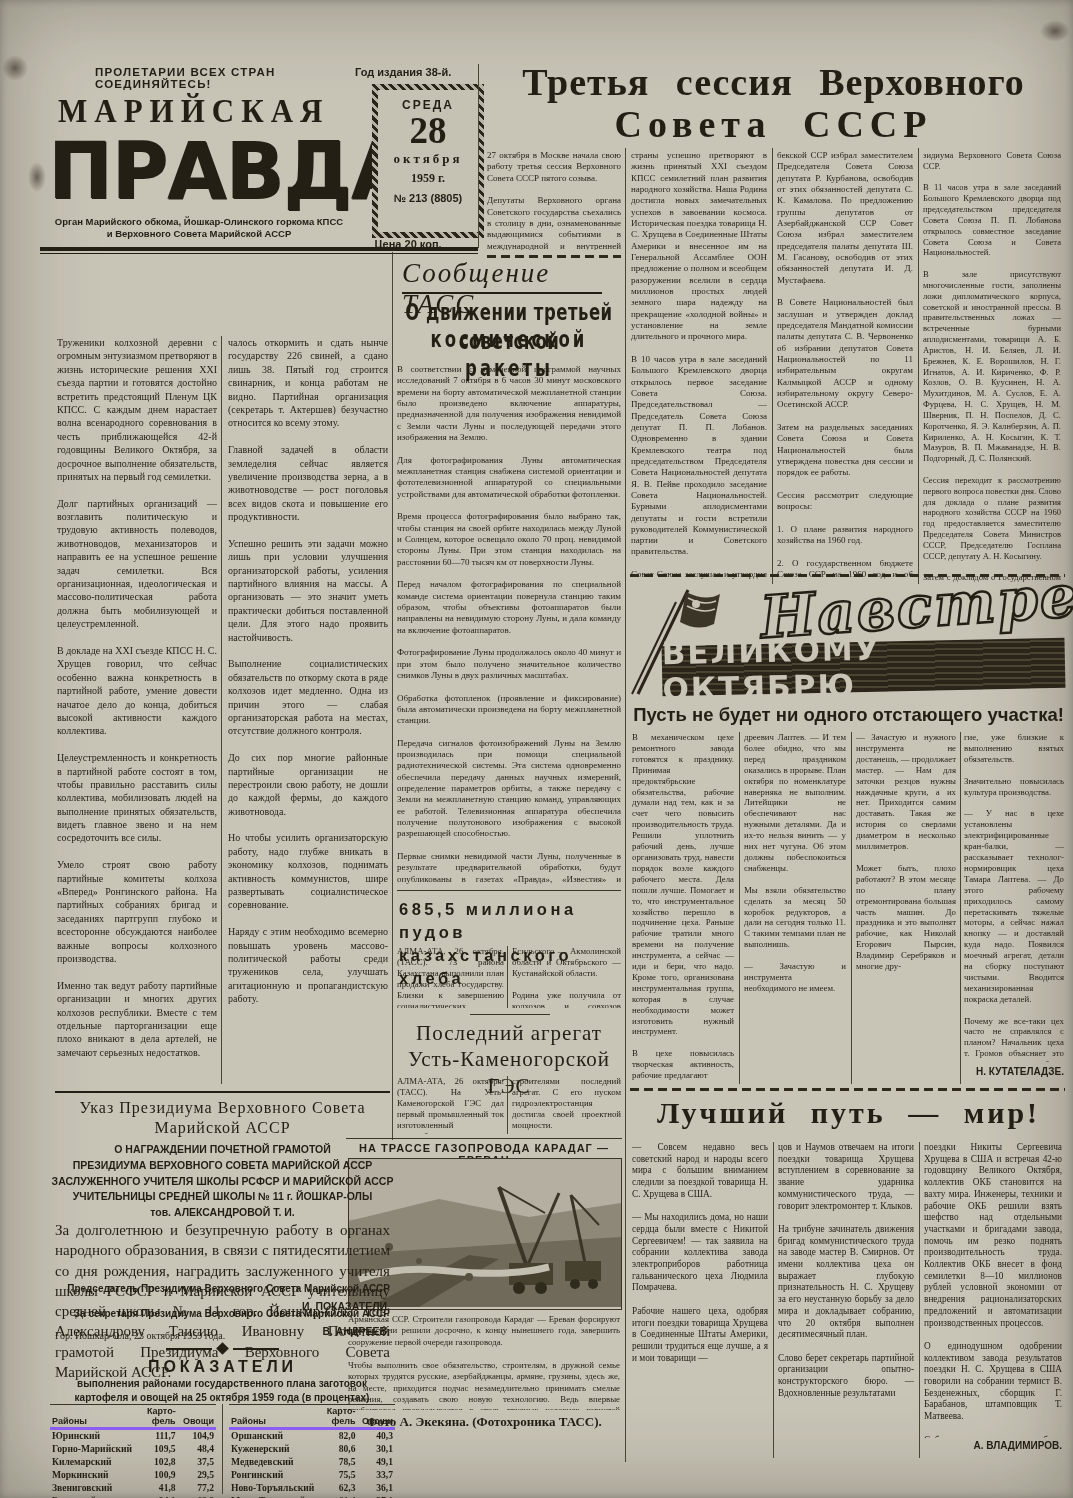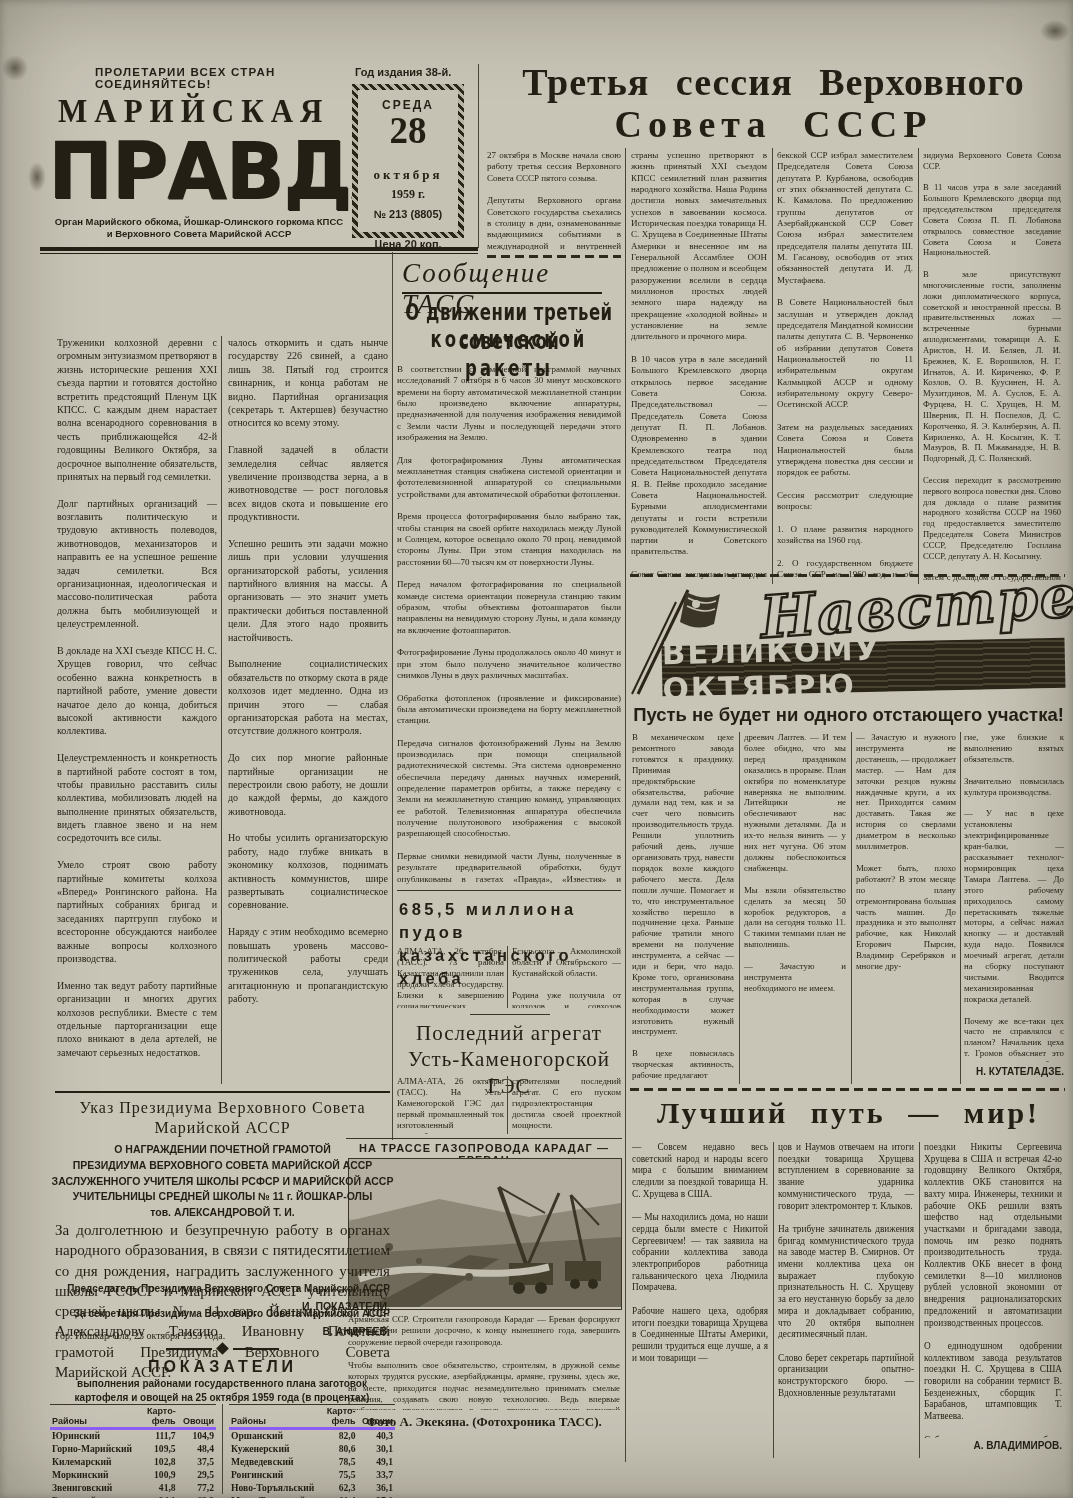--- a/index.html
+++ b/index.html
@@ -15,21 +15,21 @@
   .prewrap{white-space:pre-line;}
   .body-text{white-space:pre-line;text-align:justify;overflow:hidden;line-height:1.26;}
   .slogan{font-weight:bold;font-size:11.5px;letter-spacing:1.2px;font-family:"Liberation Sans",sans-serif;}
   .edition{font-weight:bold;font-size:11px;font-family:"Liberation Sans",sans-serif;}
   .mast1{font-weight:900;font-size:31px;letter-spacing:7px;transform:scaleY(1.08);transform-origin:left top;}
   .mast2{font-family:"DejaVu Sans",sans-serif;font-weight:900;font-size:77px;letter-spacing:-1px;transform:scaleY(1.02);transform-origin:left top;text-shadow:1px 1px 0 #241f14;}
   .organ{font-size:9.5px;font-weight:bold;line-height:1.3;font-family:"Liberation Sans",sans-serif;}
   .datebox{border:6px solid;border-image:repeating-linear-gradient(45deg,#2a2518 0 3px,#b6b2a4 3px 6px) 6;background:#c5c1b3;text-align:center;padding-top:8px;}
   .db-weekday{font-weight:bold;font-size:12px;letter-spacing:2px;font-family:"Liberation Sans",sans-serif;}
   .db-day{font-weight:bold;font-size:37px;line-height:1.05;}
-  .db-month{font-weight:bold;font-size:13px;letter-spacing:3px;margin-top:16px;}
+  .db-month{font-weight:bold;font-size:13px;letter-spacing:3px;}
   .db-year{font-weight:bold;font-size:12px;margin-top:4px;}
   .db-issue{font-weight:bold;font-size:11px;margin-top:6px;font-family:"Liberation Sans",sans-serif;}
   .price{font-weight:bold;font-size:11px;font-family:"Liberation Sans",sans-serif;}
   .rule-heavy{border-top:4px solid #241f14;border-bottom:1px solid #241f14;height:2px;}
   .rule-thin{border-top:1px solid #3a3527;}
   .rule-dash{background:repeating-linear-gradient(90deg,#2f2a1c 0 9px,transparent 9px 14px);height:3px;}
   .vrule{width:1px;background:#4a4433;}
   .headline-serif{font-weight:900;line-height:1.08;}
   .session-head{font-size:38px;word-spacing:16px;letter-spacing:1px;}
   .col{overflow:hidden;}
@@ -75,21 +75,21 @@
   <div class="blotch" style="left:1040px;top:20px;width:30px;height:22px;"></div>
 
   <div class="abs slogan" style="left:95px;top:66px;width:270px;">ПРОЛЕТАРИИ ВСЕХ СТРАН СОЕДИНЯЙТЕСЬ!</div>
   <div class="abs edition" style="left:355px;top:66px;width:120px;">Год издания 38-й.</div>
 
   <div class="abs mast1" style="left:58px;top:92px;width:300px;">МАРИЙСКАЯ</div>
   <div class="abs mast2" style="left:48px;top:126px;width:310px;">ПРАВДА</div>
   <div class="abs organ ctr prewrap" style="left:48px;top:216px;width:302px;">Орган Марийского обкома, Йошкар-Олинского горкома КПСС
 и Верховного Совета Марийской АССР</div>
 
-  <div class="abs datebox" style="left:352px;top:84px;width:100px;height:134px;">
+  <div class="abs datebox" style="left:372px;top:84px;width:100px;height:134px;">
     <div class="db-weekday">СРЕДА</div>
     <div class="db-day">28</div>
     <div class="db-month">октября</div>
     <div class="db-year">1959 г.</div>
     <div class="db-issue">№ 213 (8805)</div>
   </div>
   <div class="abs price ctr" style="left:352px;top:238px;width:112px;">Цена 20 коп.</div>
 
   <div class="abs rule-heavy" style="left:40px;top:247px;width:438px;"></div>
 

